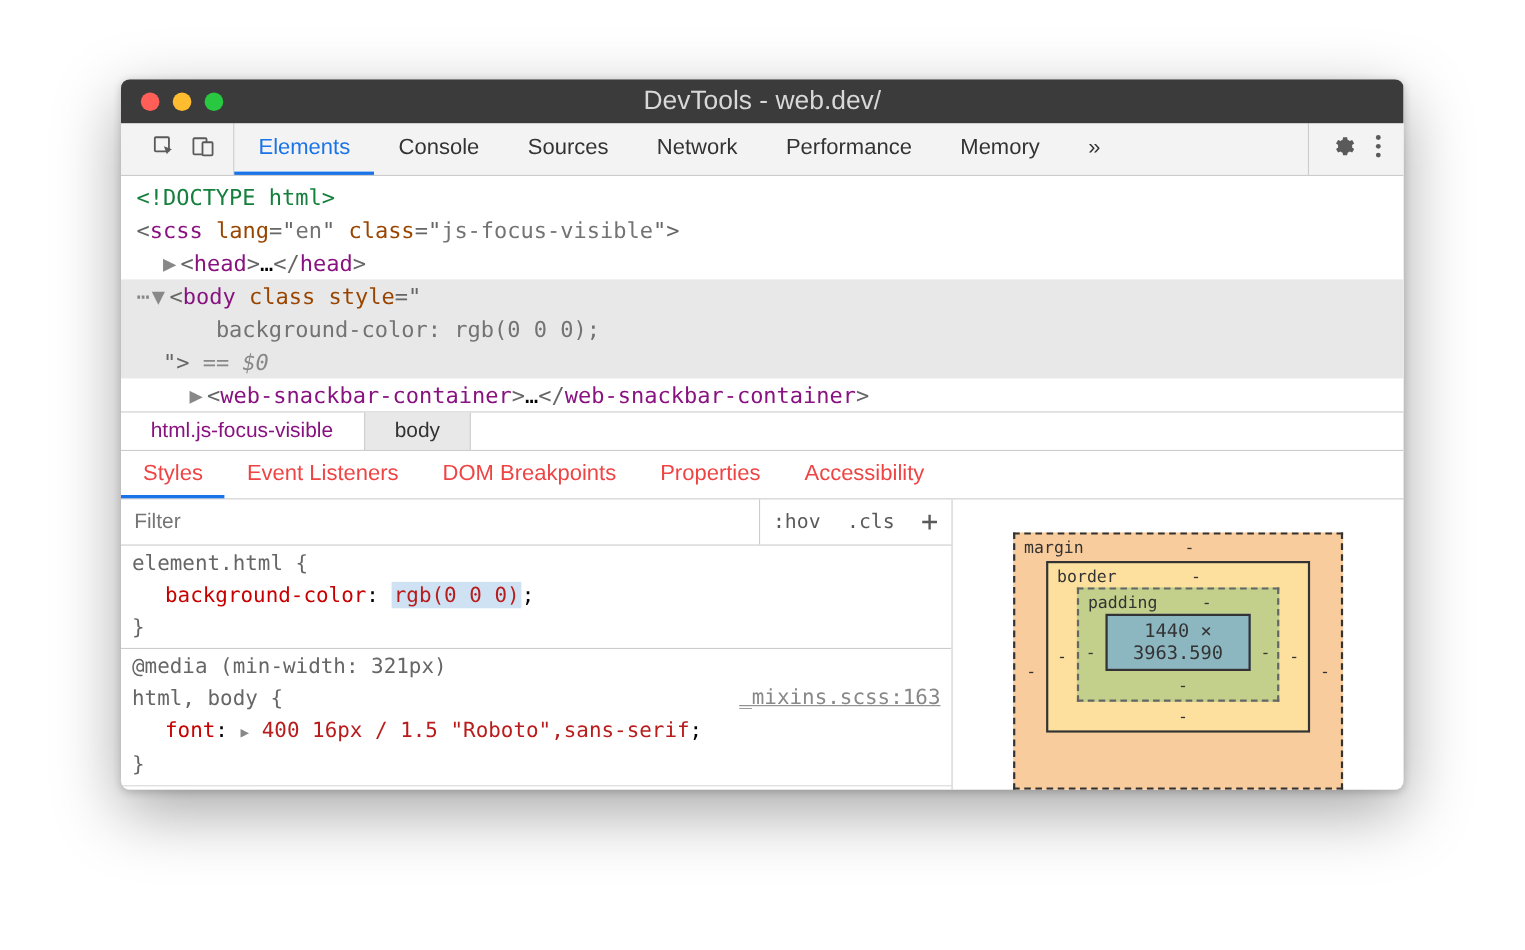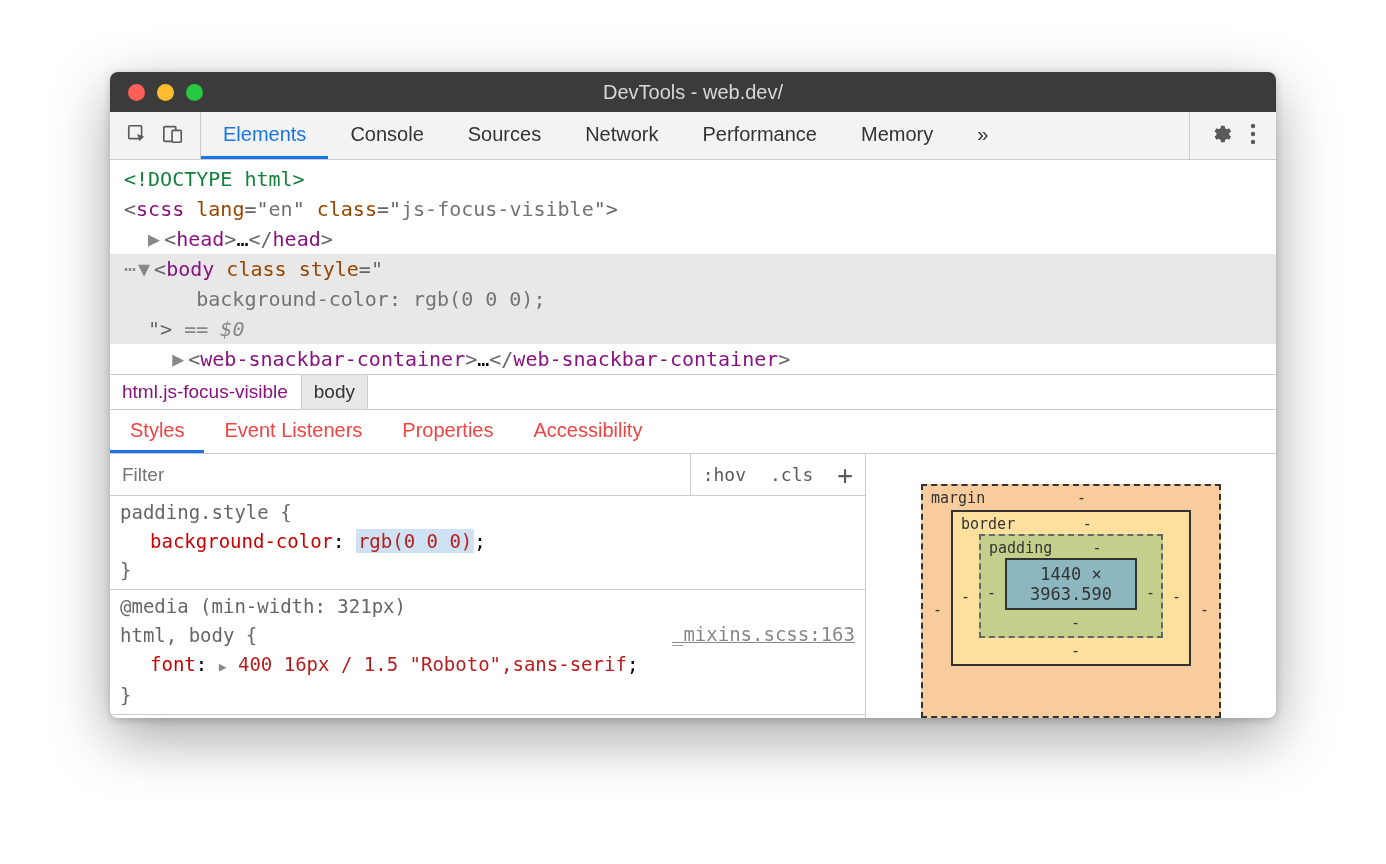--- a/index.html
+++ b/index.html
@@ -2,38 +2,38 @@
 <html><head>
 <meta charset="utf-8">
 <style>
 * { box-sizing: border-box; margin: 0; padding: 0; }
 body { font-family: -apple-system, "Helvetica Neue", Arial, sans-serif; background: #fff; width: 1386px; height: 864px; position: relative; }
 .window { position: absolute; left: 110px; top: 72px; width: 1166px; height: 646px; background: #fff; border-radius: 8px; box-shadow: 0 20px 60px rgba(0,0,0,0.35), 0 2px 8px rgba(0,0,0,0.2); overflow: hidden; display: flex; flex-direction: column; }
 .titlebar { height: 40px; background: #3b3b3b; display: flex; align-items: center; position: relative; flex-shrink: 0; }
 .traffic { display: flex; gap: 12px; margin-left: 18px; }
 .dot { width: 17px; height: 17px; border-radius: 50%; }
 .red { background: #ff5f57; } .yellow { background: #febc2e; } .green { background: #28c840; }
-.title { position: absolute; left: 50%; transform: translateX(-50%); color: #d8d8d8; font-size: 20px; }
-.toolbar { height: 48px; background: #f3f3f3; border-bottom: 1px solid #ccc; display: flex; flex-shrink: 0; }
+.title { position: absolute; left: 50%; transform: translateX(-50%); color: #d8d8d8; font-size: 24px; }
+.toolbar { height: 48px; background: #f3f3f3; border-bottom: 1px solid #ccc; display: flex; flex-shrink: 0; padding-left: 12px; }
 .tool-icons { display: flex; align-items: center; gap: 14px; padding: 0 16px; border-right: 1px solid #ccc; height: 100%; }
 .tool-icons svg { stroke: #5a5a5a; }
 .tabs { display: flex; height: 100%; }
 .tab { padding: 0 22px; display: flex; align-items: center; font-size: 20px; color: #333; cursor: pointer; border-bottom: 3px solid transparent; }
 .tab.active { color: #1a73e8; border-bottom-color: #1a73e8; }
 .right-tools { margin-left: auto; display: flex; align-items: center; gap: 18px; padding: 0 20px; border-left: 1px solid #ccc; height: 100%; }
 .mono { font-family: Menlo, Consolas, monospace; }
 .dom { background: #fff; font-size: 20px; line-height: 30px; padding: 4px 0 0 0; flex-shrink: 0; }
 .dom-line { padding: 0 14px; white-space: pre; }
 .gray { color: #15803d; } .tagc { color: #881280; } .attr { color: #994500; } .val { color: #737373; } .punct { color: #666; }
 .dom-sel { background: #e8e8e8; }
 .dom-sel .eq { color: #888; font-style: italic; }
 .arrow { color: #888; margin-right: 4px; }
 .ellip { color: #888; letter-spacing: 2px; }
 .crumbs { height: 35px; border-top: 1px solid #ccc; display: flex; align-items: stretch; font-size: 19px; flex-shrink: 0; }
-.crumb { padding: 0 12px; display: flex; align-items: center; color: #881280; border-right: 1px solid transparent; }
+.crumb { padding: 0 27px; display: flex; align-items: center; color: #881280; border-right: 1px solid transparent; }
 .crumb.sel { background: #e8e8e8; color: #333; border-left: 1px solid #ccc; border-right: 1px solid #ccc; }
 .subtabs { height: 45px; border-top: 1px solid #ccc; border-bottom: 1px solid #ccc; display: flex; align-items: center; font-size: 20px; flex-shrink: 0; }
 .subtab { padding: 0 20px; height: 100%; display: flex; align-items: center; color: #ef4444; cursor: pointer; border-bottom: 3px solid transparent; }
 .subtab.active { border-bottom-color: #1a73e8; }
 .lower { display: flex; flex: 1; min-height: 0; }
 .styles-pane { flex: 1; display: flex; flex-direction: column; border-right: 1px solid #ccc; }
 .filter-row { height: 42px; border-bottom: 1px solid #ccc; display: flex; align-items: center; }
 .filter-input { flex: 1; border: none; font-size: 19px; padding: 0 12px; color: #888; outline: none; }
 .filter-btns { display: flex; align-items: center; gap: 0; height: 100%; border-left: 1px solid #ccc; }
 .fbtn { padding: 0 12px; font-family: Menlo, monospace; font-size: 18px; color: #5a5a5a; height: 100%; display: flex; align-items: center; cursor: pointer; }
@@ -121,37 +121,38 @@
   </div>
 
   <div class="crumbs">
     <div class="crumb">html.js-focus-visible</div>
     <div class="crumb sel">body</div>
   </div>
 
   <div class="subtabs">
     <div class="subtab active">Styles</div>
     <div class="subtab">Event Listeners</div>
+    <div class="subtab">DOM Breakpoints</div>
     <div class="subtab">Properties</div>
     <div class="subtab">Accessibility</div>
   </div>
 
   <div class="lower">
     <div class="styles-pane">
       <div class="filter-row">
         <input class="filter-input" placeholder="Filter" style="">
         <div class="filter-btns">
           <div class="fbtn">:hov</div>
           <div class="fbtn">.cls</div>
           <div class="fbtn plus">+</div>
         </div>
       </div>
       <div class="rules">
         <div class="rule">
-          <div class="sel-txt">padding.style {</div>
+          <div class="sel-txt">element.html {</div>
           <div class="prop"><span class="pname">background-color</span>: <span class="pval hl">rgb(0 0 0)</span>;</div>
           <div class="sel-txt">}</div>
         </div>
         <div class="rule">
           <div class="media">@media (min-width: 321px)</div>
           <div class="sel-txt">html, body {</div>
           <a class="src">_mixins.scss:163</a>
           <div class="prop"><span class="pname">font</span>: <span class="tri">▶</span> <span class="pval">400 16px / 1.5 "Roboto",sans-serif</span>;</div>
           <div class="sel-txt">}</div>
         </div>

